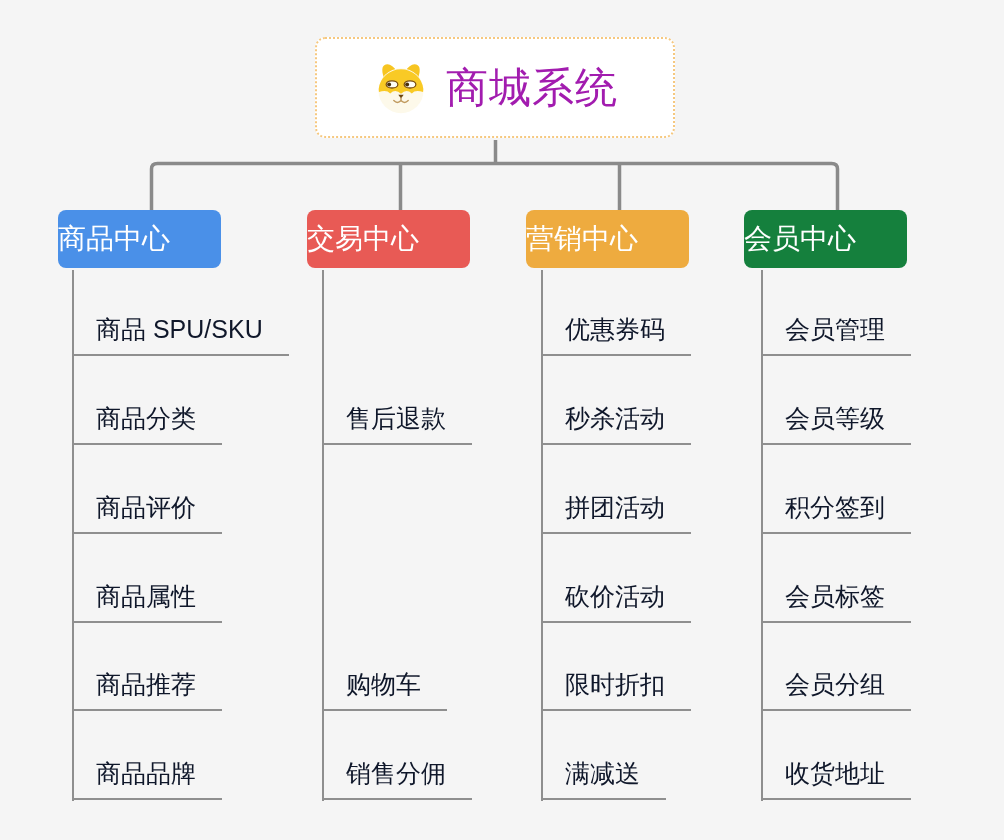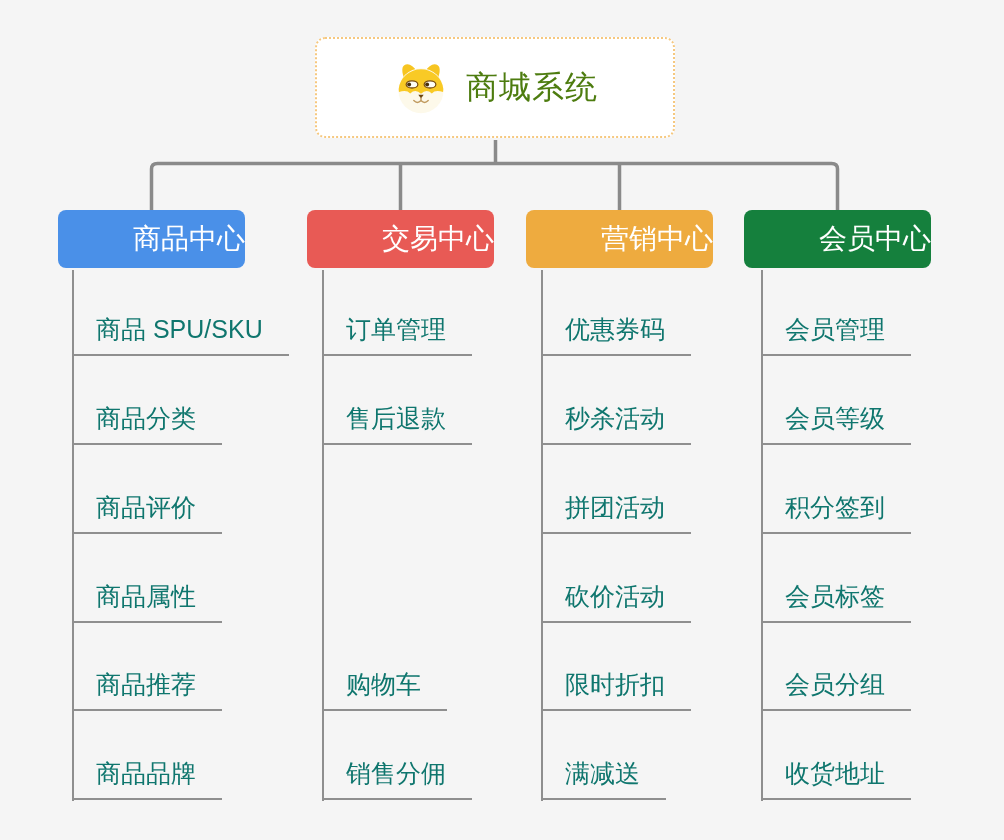--- a/index.html
+++ b/index.html
@@ -10,41 +10,41 @@
   }
   .canvas{position:relative;width:1004px;height:840px;}
 
   
   .root-node{
     position:absolute;left:315px;top:37px;width:360px;height:101px;
     background:#ffffff;border:2px dotted #f6c87f;border-radius:10px;
     box-sizing:border-box;
     display:flex;align-items:center;justify-content:center;gap:16px;
   }
-  .root-title{font-size:32px;color:#4d7c0f;letter-spacing:1px;}
+  .root-title{font-size:42px;color:#a21caf;letter-spacing:1px;}
 
   
   .connectors{position:absolute;left:0;top:0;width:1004px;height:240px;pointer-events:none;}
 
   
   .branch-node{
-    position:absolute;top:210px;width:187px;height:58px;border-radius:8px;
-    display:flex;align-items:center;justify-content:flex-end;
+    position:absolute;top:210px;width:163px;height:58px;border-radius:8px;
+    display:flex;align-items:center;justify-content:flex-start;
     color:#ffffff;font-size:28px;
   }
   .branch-1{left:58px;}  .branch-2{left:307px;}
   .branch-3{left:526px;} .branch-4{left:744px;}
 
   
   .column{position:absolute;top:270px;width:260px;height:534px;}
   .col-1{left:72px;} .col-2{left:322px;} .col-3{left:541px;} .col-4{left:761px;}
   .vline{position:absolute;left:0;top:0;width:2px;height:531px;background:#8f8f8f;}
   .leaf{
     position:absolute;left:0;white-space:nowrap;
-    font-size:25px;color:#0f766e;line-height:38px;
+    font-size:25px;color:#0f172a;line-height:38px;
     padding:0 26px 6px 24px;border-bottom:2px solid #8f8f8f;
   }
   .row-1{top:40px;} .row-2{top:129px;} .row-3{top:218px;}
   .row-4{top:307px;} .row-5{top:395px;} .row-6{top:484px;}
 </style>
 </head>
 <body>
 
 <div class="canvas">
 
@@ -91,21 +91,20 @@
     <span class="leaf row-1">商品 SPU/SKU</span>
     <span class="leaf row-2">商品分类</span>
     <span class="leaf row-3">商品评价</span>
     <span class="leaf row-4">商品属性</span>
     <span class="leaf row-5">商品推荐</span>
     <span class="leaf row-6">商品品牌</span>
   </div>
 
   <div class="column col-2">
     <div class="vline"></div>
-    <span class="leaf row-1">订单管理</span>
     <span class="leaf row-2">售后退款</span>
     <span class="leaf row-5">购物车</span>
     <span class="leaf row-6">销售分佣</span>
   </div>
 
   <div class="column col-3">
     <div class="vline"></div>
     <span class="leaf row-1">优惠券码</span>
     <span class="leaf row-2">秒杀活动</span>
     <span class="leaf row-3">拼团活动</span>

